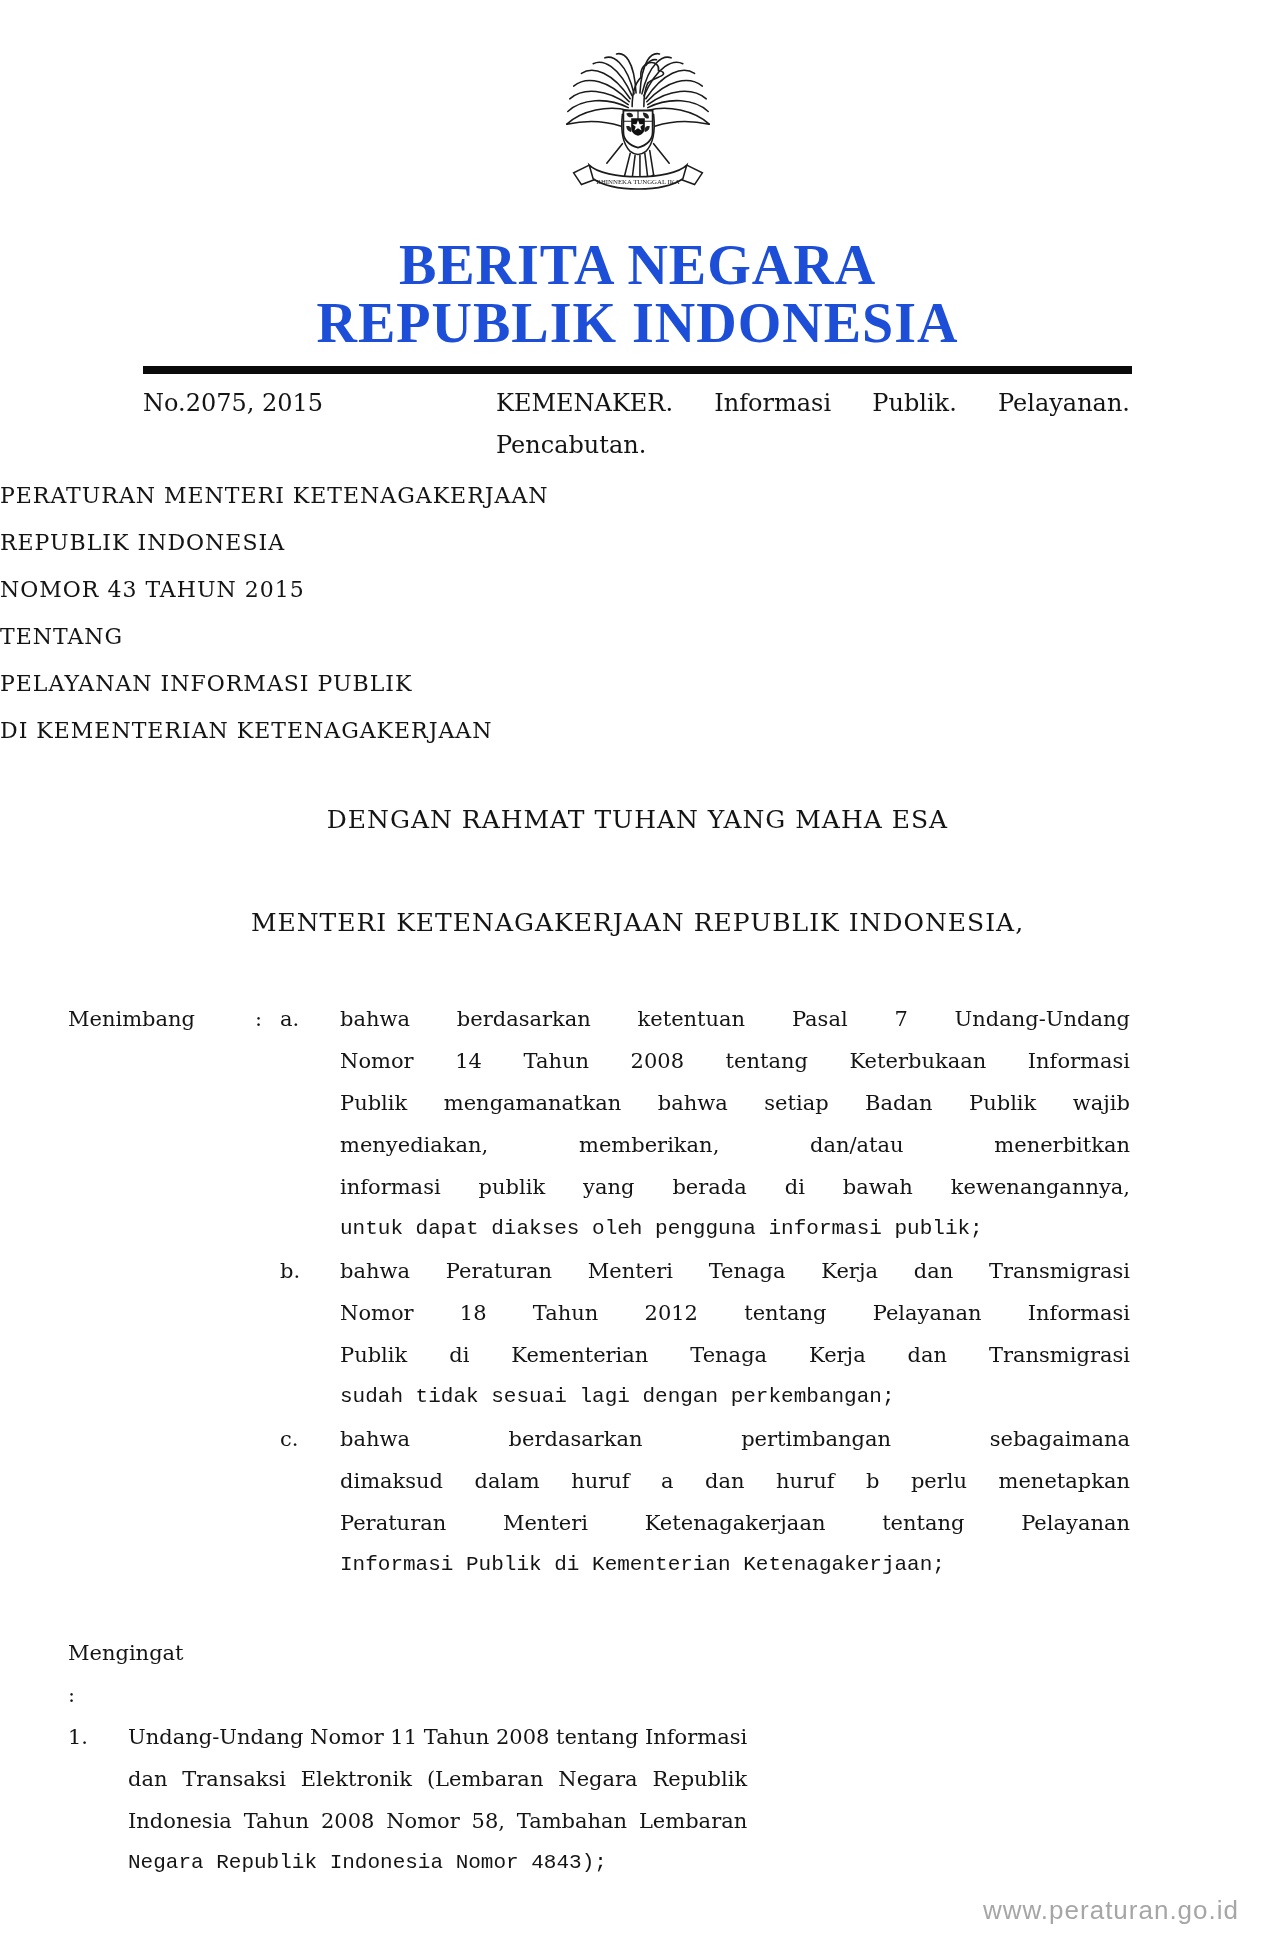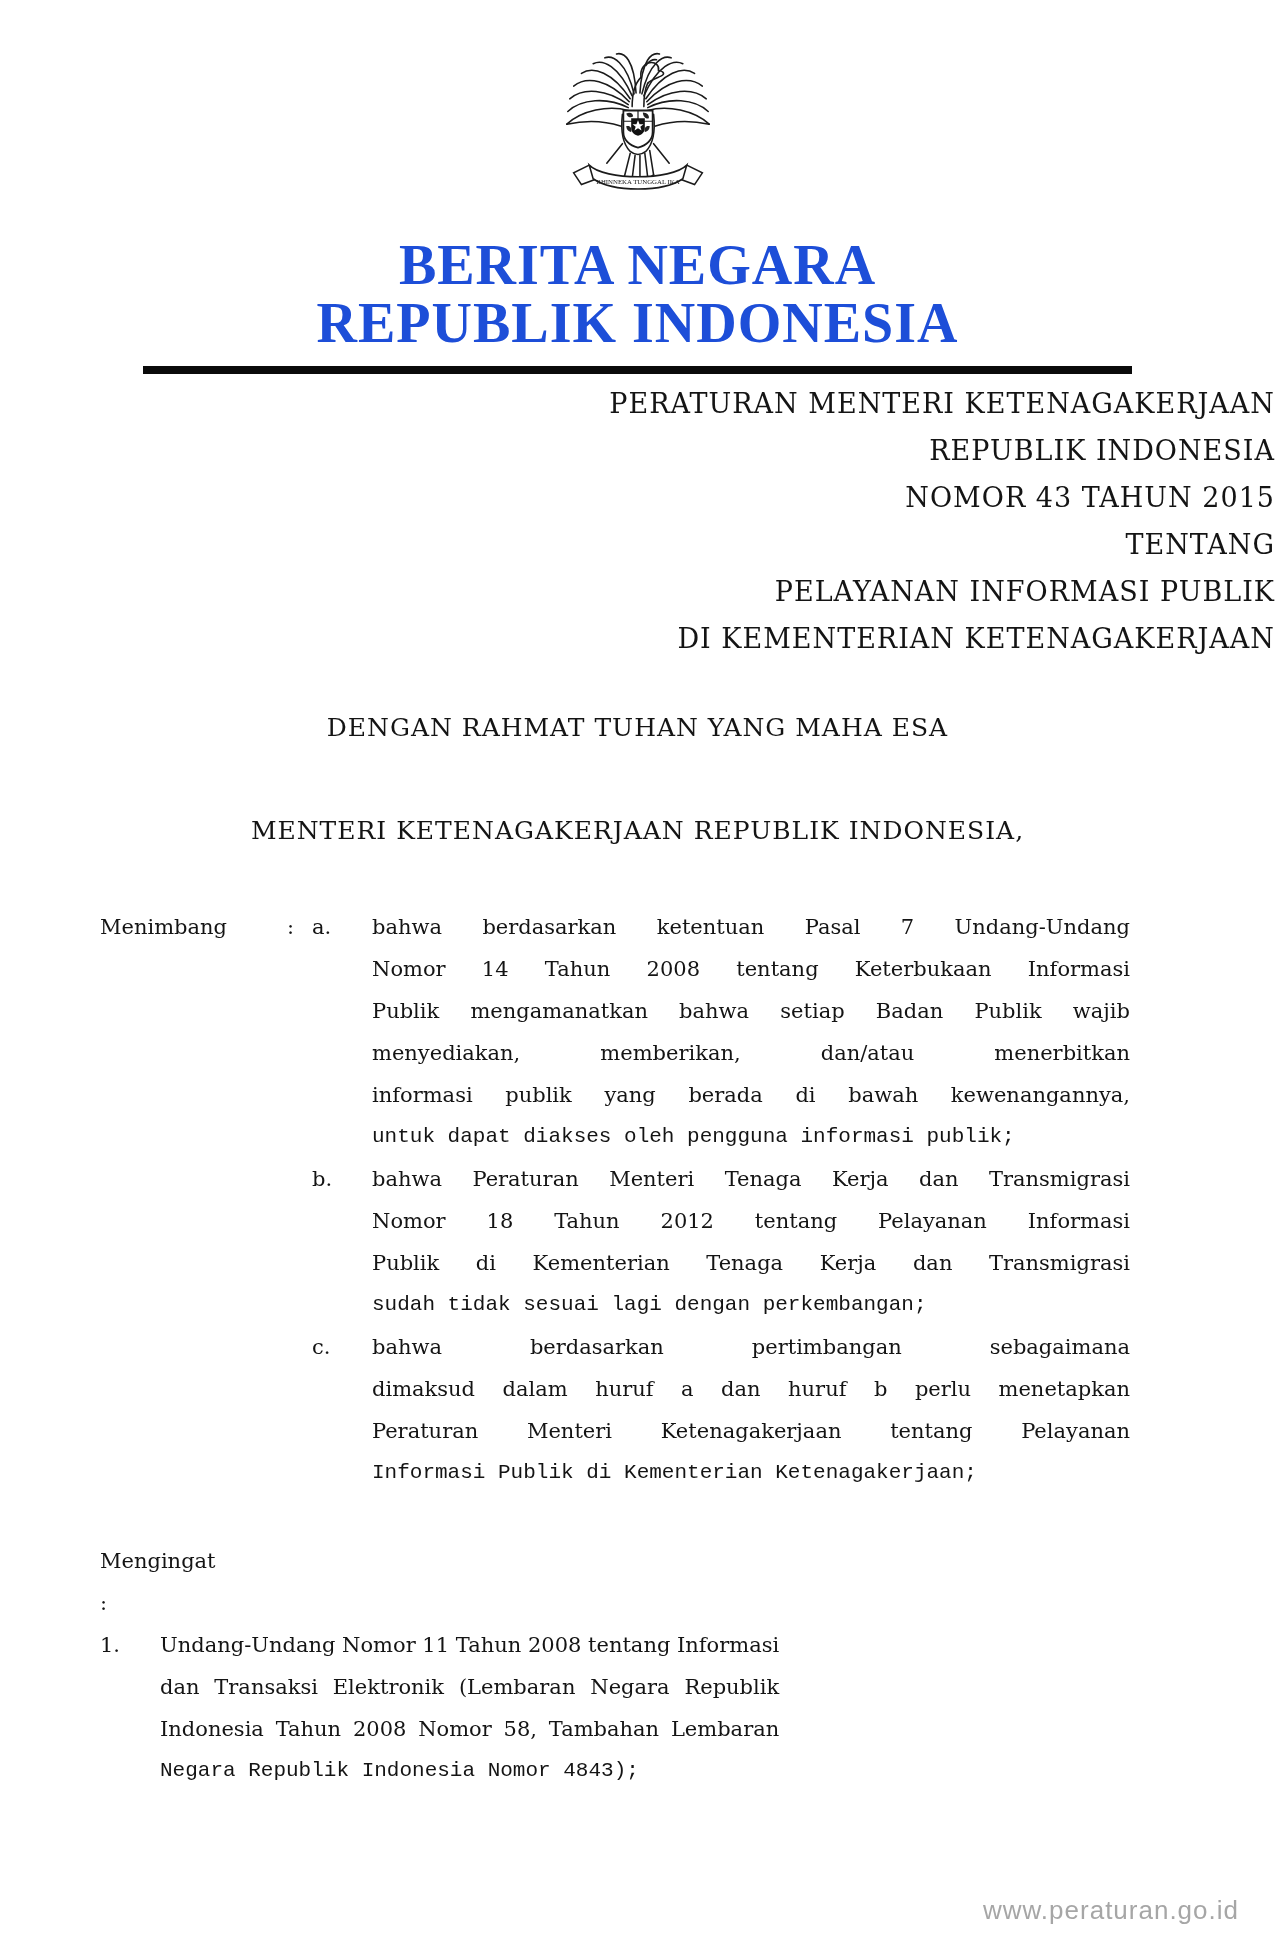--- a/index.html
+++ b/index.html
@@ -42,42 +42,42 @@
     line-height:42px;
   }
   .gazette-number { width:353px; flex:none; }
   .gazette-subject { flex:1; }
   .gazette-subject .jline { text-align:justify; text-align-last:justify; }
   .gazette-subject .nline { text-align:left; }
 
   
   .title-block {
     margin-top:6px;
-    text-align:right;
-    font-size:27px;
+    text-align:left;
+    font-size:22px;
     line-height:47px;
     letter-spacing:1px;
   }
   .invocation {
     margin-top:42px;
     text-align:center;
     font-size:25px;
     line-height:47px;
     letter-spacing:1px;
   }
   .authority {
     margin-top:56px;
     text-align:center;
     font-size:25px;
     line-height:47px;
     letter-spacing:1px;
   }
 
   
-  .clauses { margin:52px 145px 0 100px; font-size:21px; line-height:42px; }
+  .clauses { margin:52px 145px 0 68px; font-size:21px; line-height:42px; }
   .clause { display:flex; align-items:flex-start; }
   .clause + .clause { margin-top:46px;flex-direction:column; }
   .clause-label { width:187px; flex:none; }
   .clause-colon { width:25px; flex:none; }
   .clause-items { flex:1; }
   .clause-item { display:flex; align-items:flex-start; }
   .item-marker { width:60px; flex:none; }
   .item-lines { flex:1; }
   .item-lines .ln { text-align:justify; text-align-last:justify; text-justify:inter-word; }
   .item-lines .ln:last-child { text-align:center; text-align-last:left;font-family:Liberation Mono, monospace; }
@@ -156,20 +156,27 @@
     </svg>
   </div>
 
   <div class="masthead-title">
     <div>BERITA NEGARA</div>
     <div>REPUBLIK INDONESIA</div>
   </div>
 
   <div class="rule"></div>
 
+  <div class="gazette">
+    <div class="gazette-number">No.2075, 2015</div>
+    <div class="gazette-subject">
+      <div class="jline">KEMENAKER. Informasi Publik. Pelayanan.</div>
+      <div class="nline">Pencabutan.</div>
+    </div>
+  </div>
 
   <div class="title-block">
     <div>PERATURAN MENTERI KETENAGAKERJAAN</div>
     <div>REPUBLIK INDONESIA</div>
     <div>NOMOR 43 TAHUN 2015</div>
     <div>TENTANG</div>
     <div>PELAYANAN INFORMASI PUBLIK</div>
     <div>DI KEMENTERIAN KETENAGAKERJAAN</div>
   </div>
 

